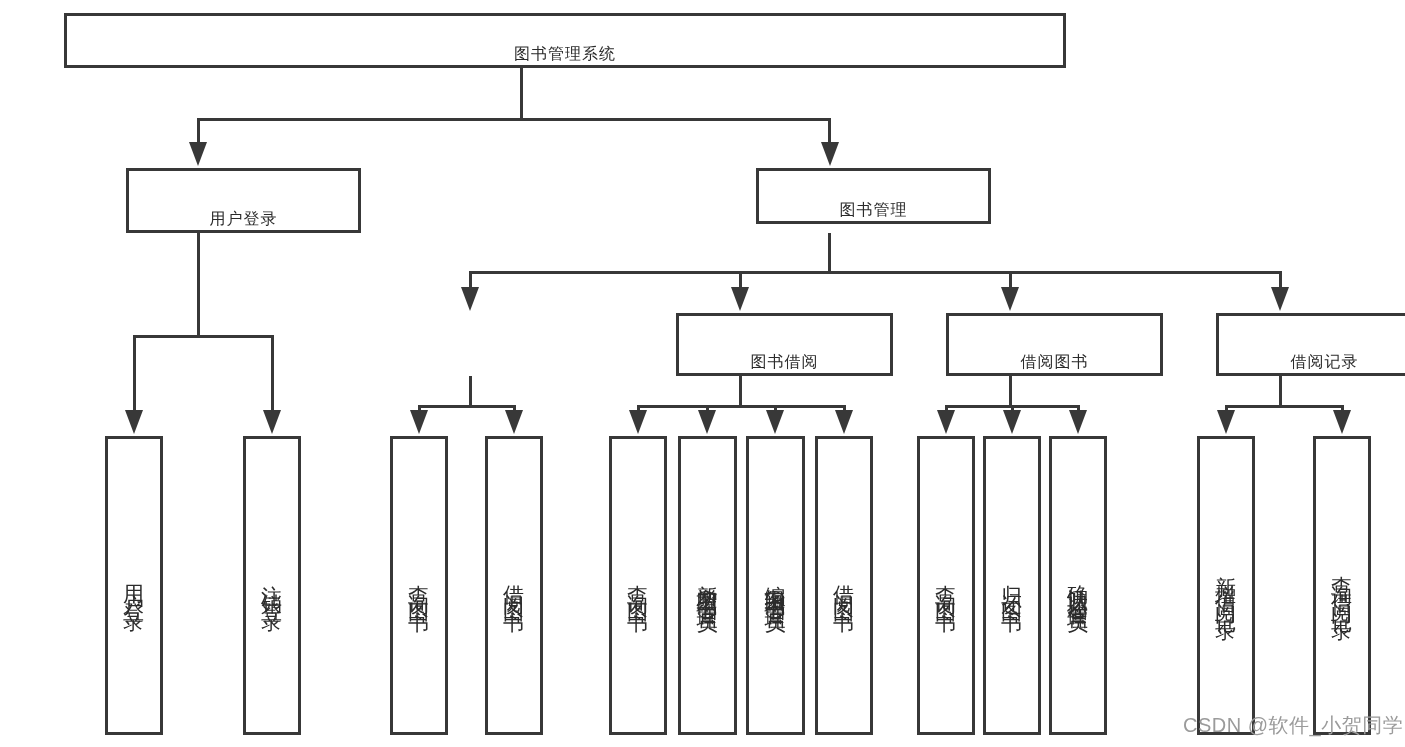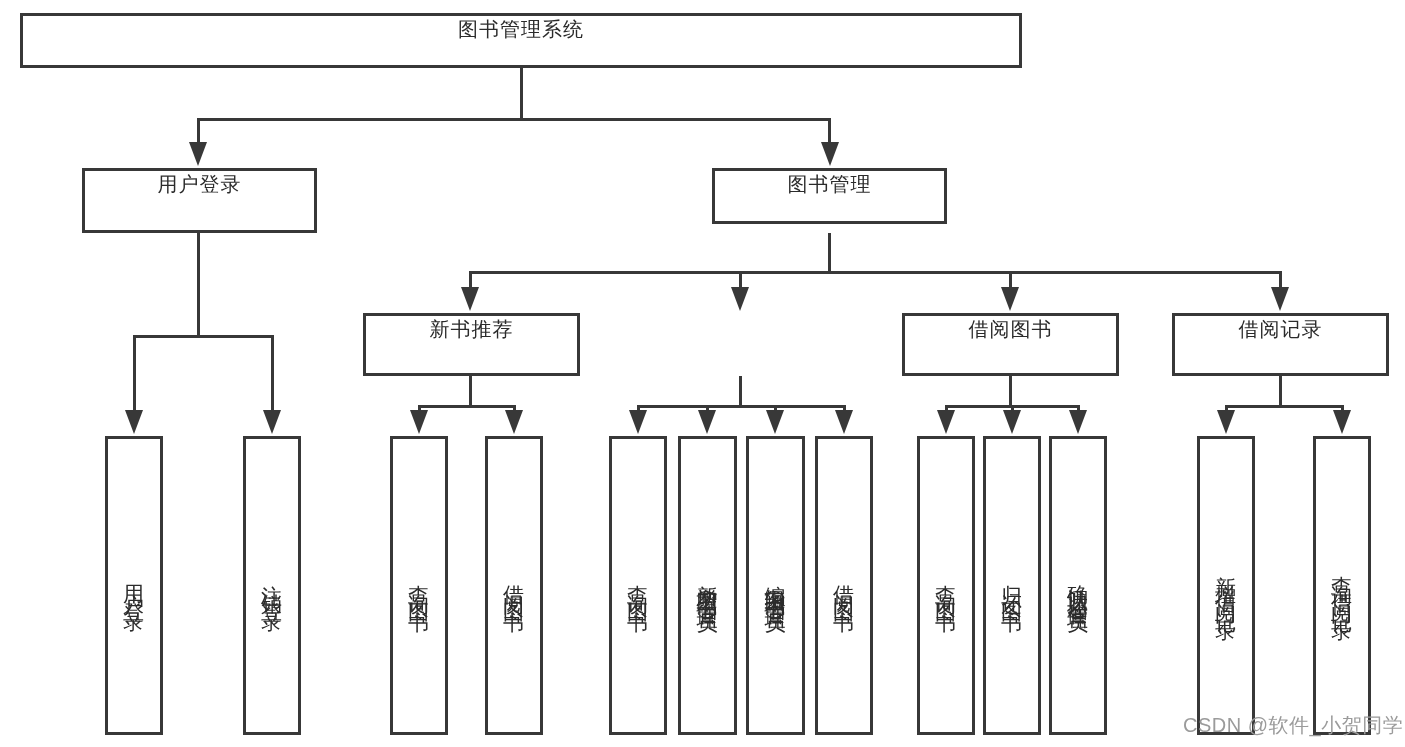--- a/index.html
+++ b/index.html
@@ -15,24 +15,25 @@
     position:relative;
     width:1405px;height:747px;
     background:var(--bg);
     overflow:hidden;
   }
   
   .box{
     position:absolute;
     border:3px solid var(--line);
     background:var(--bg);
-    display:flex;align-items:flex-start;justify-content:center;
-    font-size:20px;letter-spacing:1px;
+    display:flex;align-items:flex-end;justify-content:center;
+    font-size:16px;letter-spacing:1px;
     color:var(--text);
     z-index:2;
+    margin-left:44px;
   }
   
   .leaf{
     position:absolute;
     top:436px;height:299px;width:58px;
     border:3px solid var(--line);
     background:var(--bg);
     display:flex;align-items:center;justify-content:center;
     z-index:2;
   }
@@ -103,22 +104,22 @@
   <div class="hline" style="left:469px;top:271px;width:813px;"></div>
   <div class="vline" style="left:469px;top:271px;height:20px;"></div>
   <div class="arrow" style="left:461px;top:287px;"></div>
   <div class="vline" style="left:739px;top:271px;height:20px;"></div>
   <div class="arrow" style="left:731px;top:287px;"></div>
   <div class="vline" style="left:1009px;top:271px;height:20px;"></div>
   <div class="arrow" style="left:1001px;top:287px;"></div>
   <div class="vline" style="left:1279px;top:271px;height:20px;"></div>
   <div class="arrow" style="left:1271px;top:287px;"></div>
 
-  <div class="box" style="left:363px;top:313px;width:217px;height:63px;">
-    <span>新书推荐</span>
+  <div class="box" style="left:632px;top:313px;width:217px;height:63px;">
+    <span>图书借阅</span>
   </div>
   <div class="box" style="left:902px;top:313px;width:217px;height:63px;">
     <span>借阅图书</span>
   </div>
   <div class="box" style="left:1172px;top:313px;width:217px;height:63px;">
     <span>借阅记录</span>
   </div>
 
   <div class="vline" style="left:469px;top:376px;height:32px;"></div>
   <div class="hline" style="left:418px;top:405px;width:98px;"></div>

